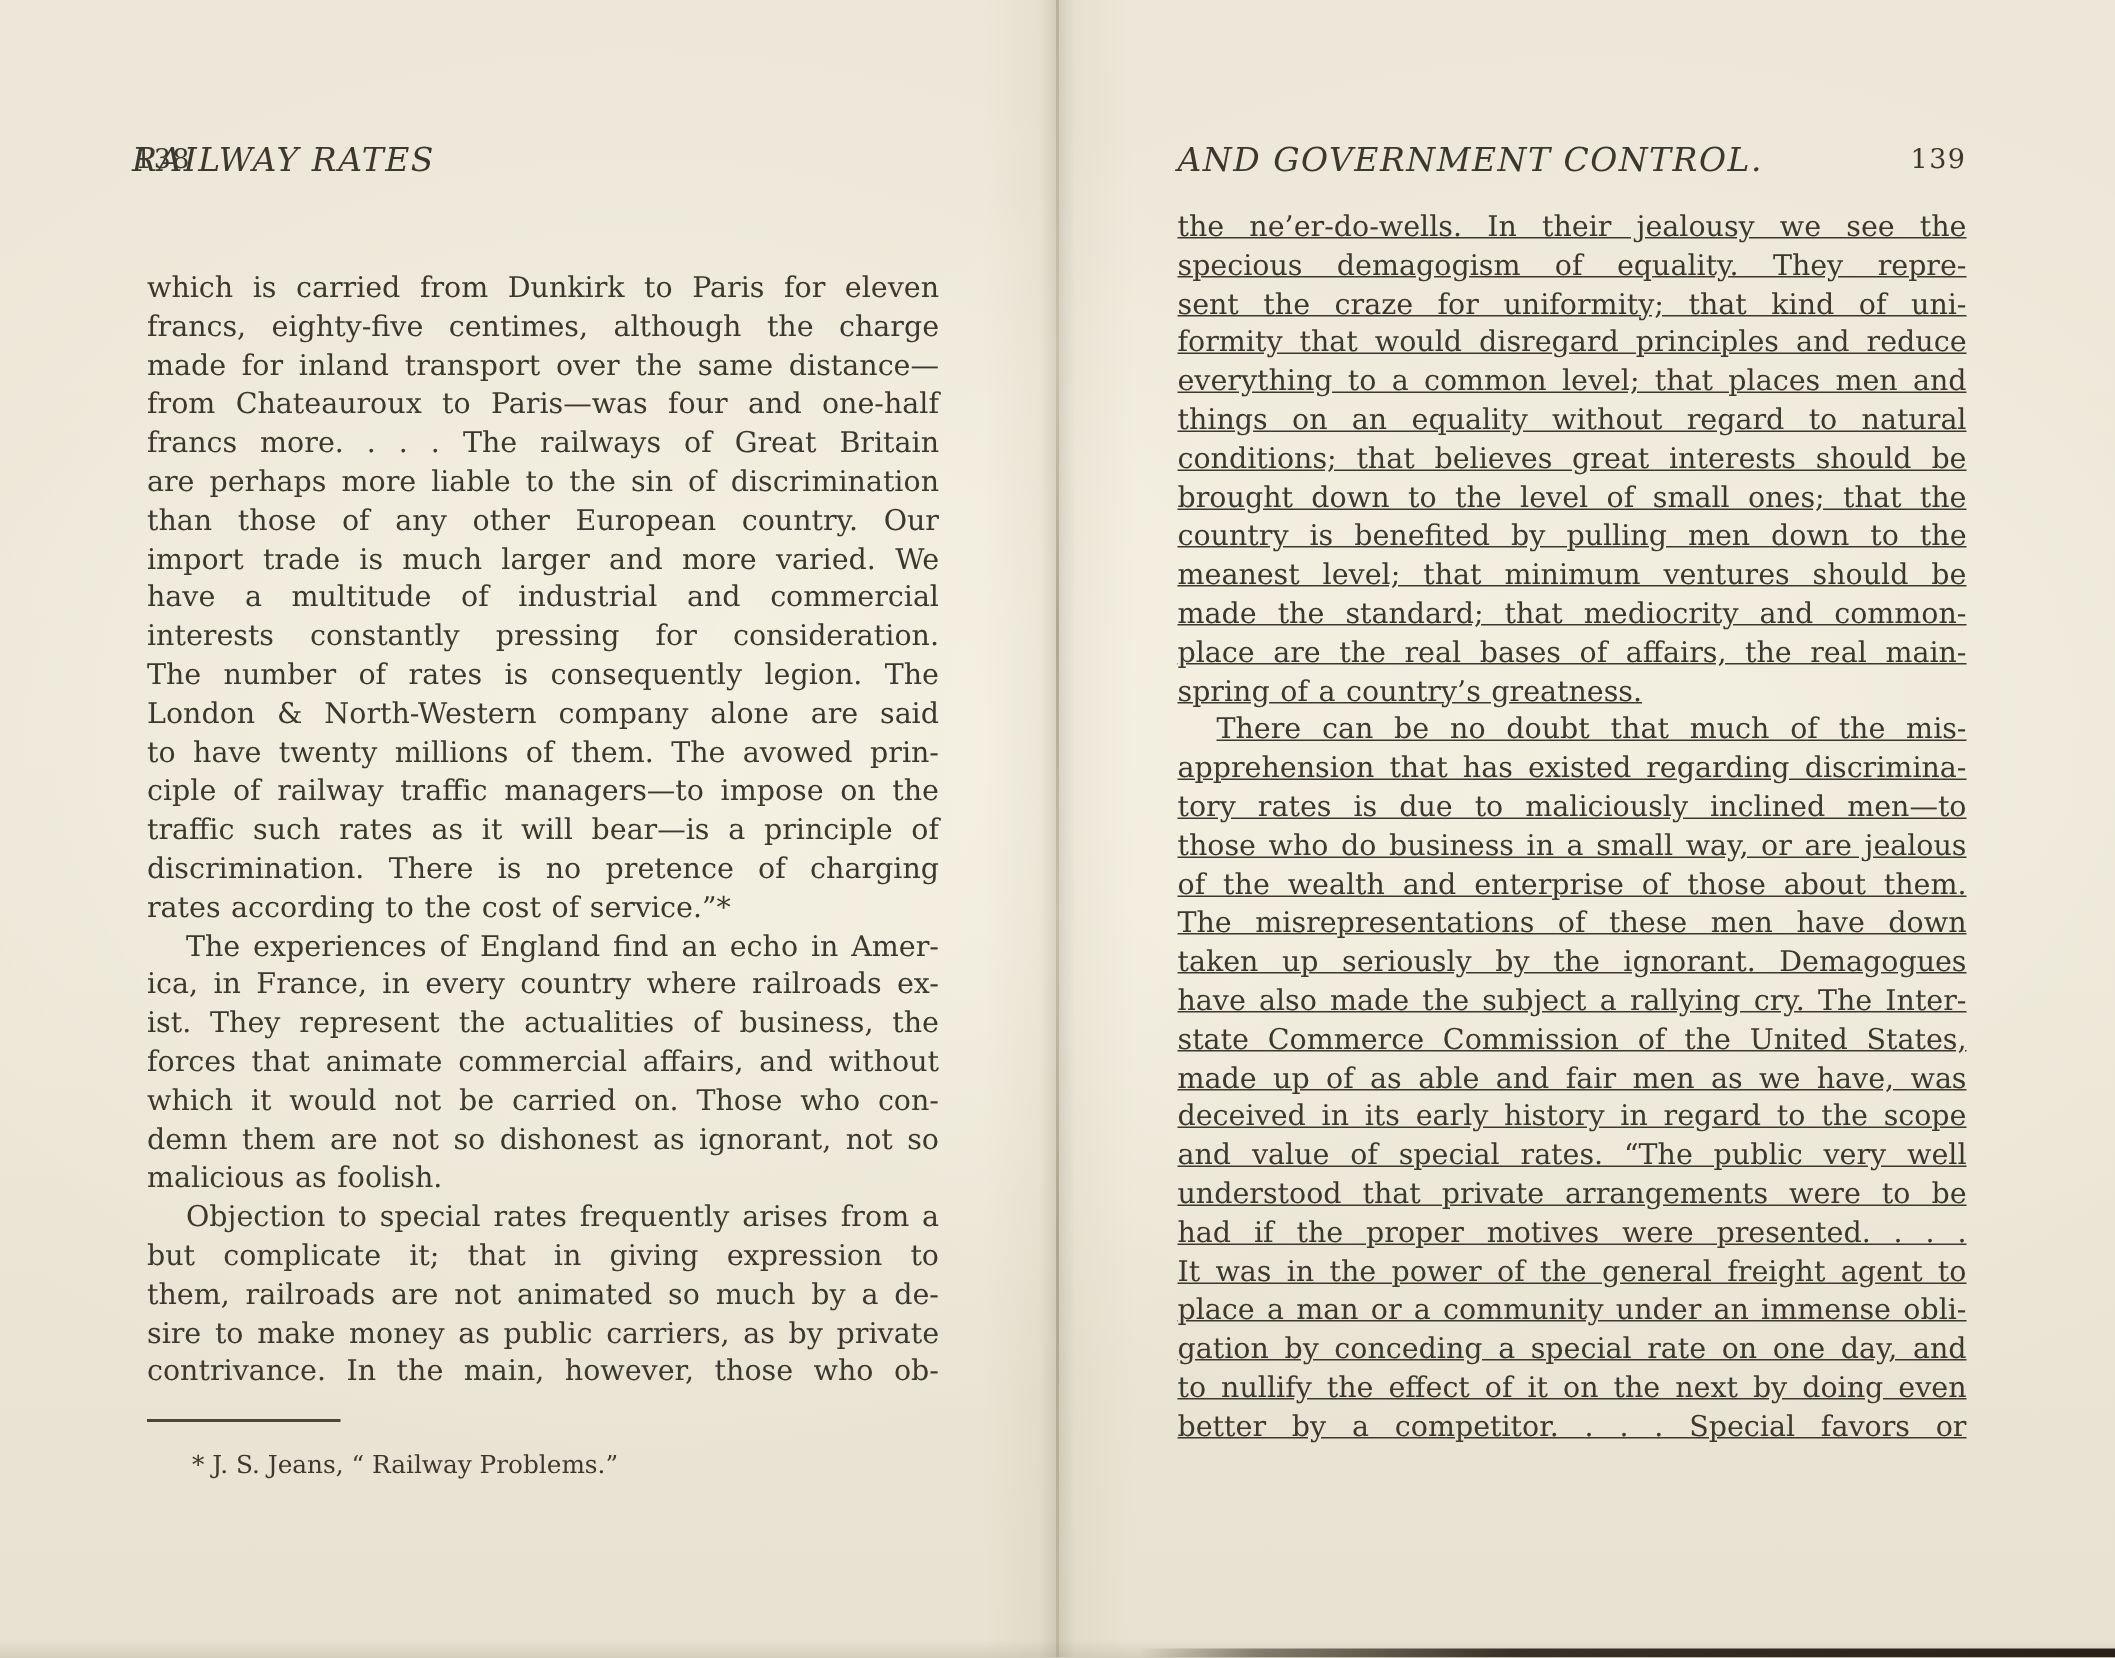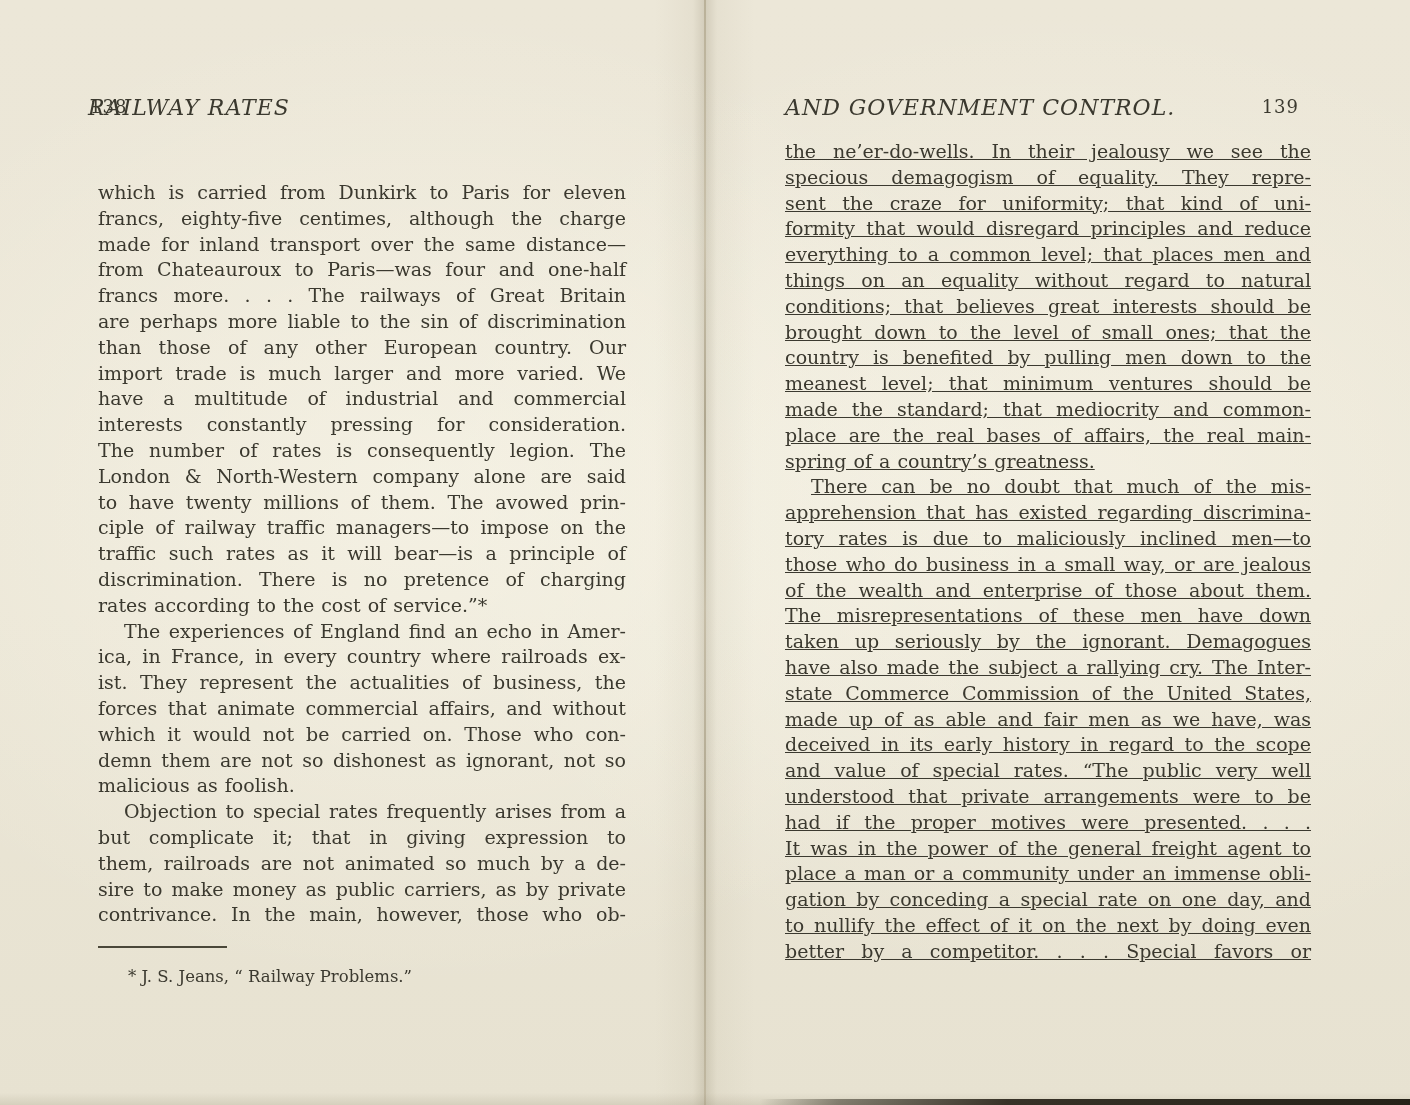--- a/index.html
+++ b/index.html
@@ -43,21 +43,21 @@
   .headrow{position:absolute;top:95px;height:26px;}
   .headrow.left{left:88px;width:528px;}
   .headrow.right{left:785px;width:526px;}
   .runhead{
     position:absolute;left:0;right:0;text-align:left;
     font-style:italic;font-size:22px;letter-spacing:1px;
     color:var(--ink,#3b392f);
   }
   .pagenum{position:absolute;top:1px;font-size:18px;letter-spacing:1px;}
   .headrow.left .pagenum{left:2px;}
-  .headrow.right .pagenum{right:12px;}
+  .headrow.right .pagenum{right:0;}
   
   .column{position:absolute;top:139px;}
   .col-left{left:98px;width:528px;margin-top:41px;}
   .col-right{left:785px;width:526px;text-decoration:underline;}
   .tline{
     font-size:19px;line-height:25.8px;
     text-align:justify;text-align-last:justify;
     word-spacing:1px;
   }
   .tline.pend{text-align-last:left;}

